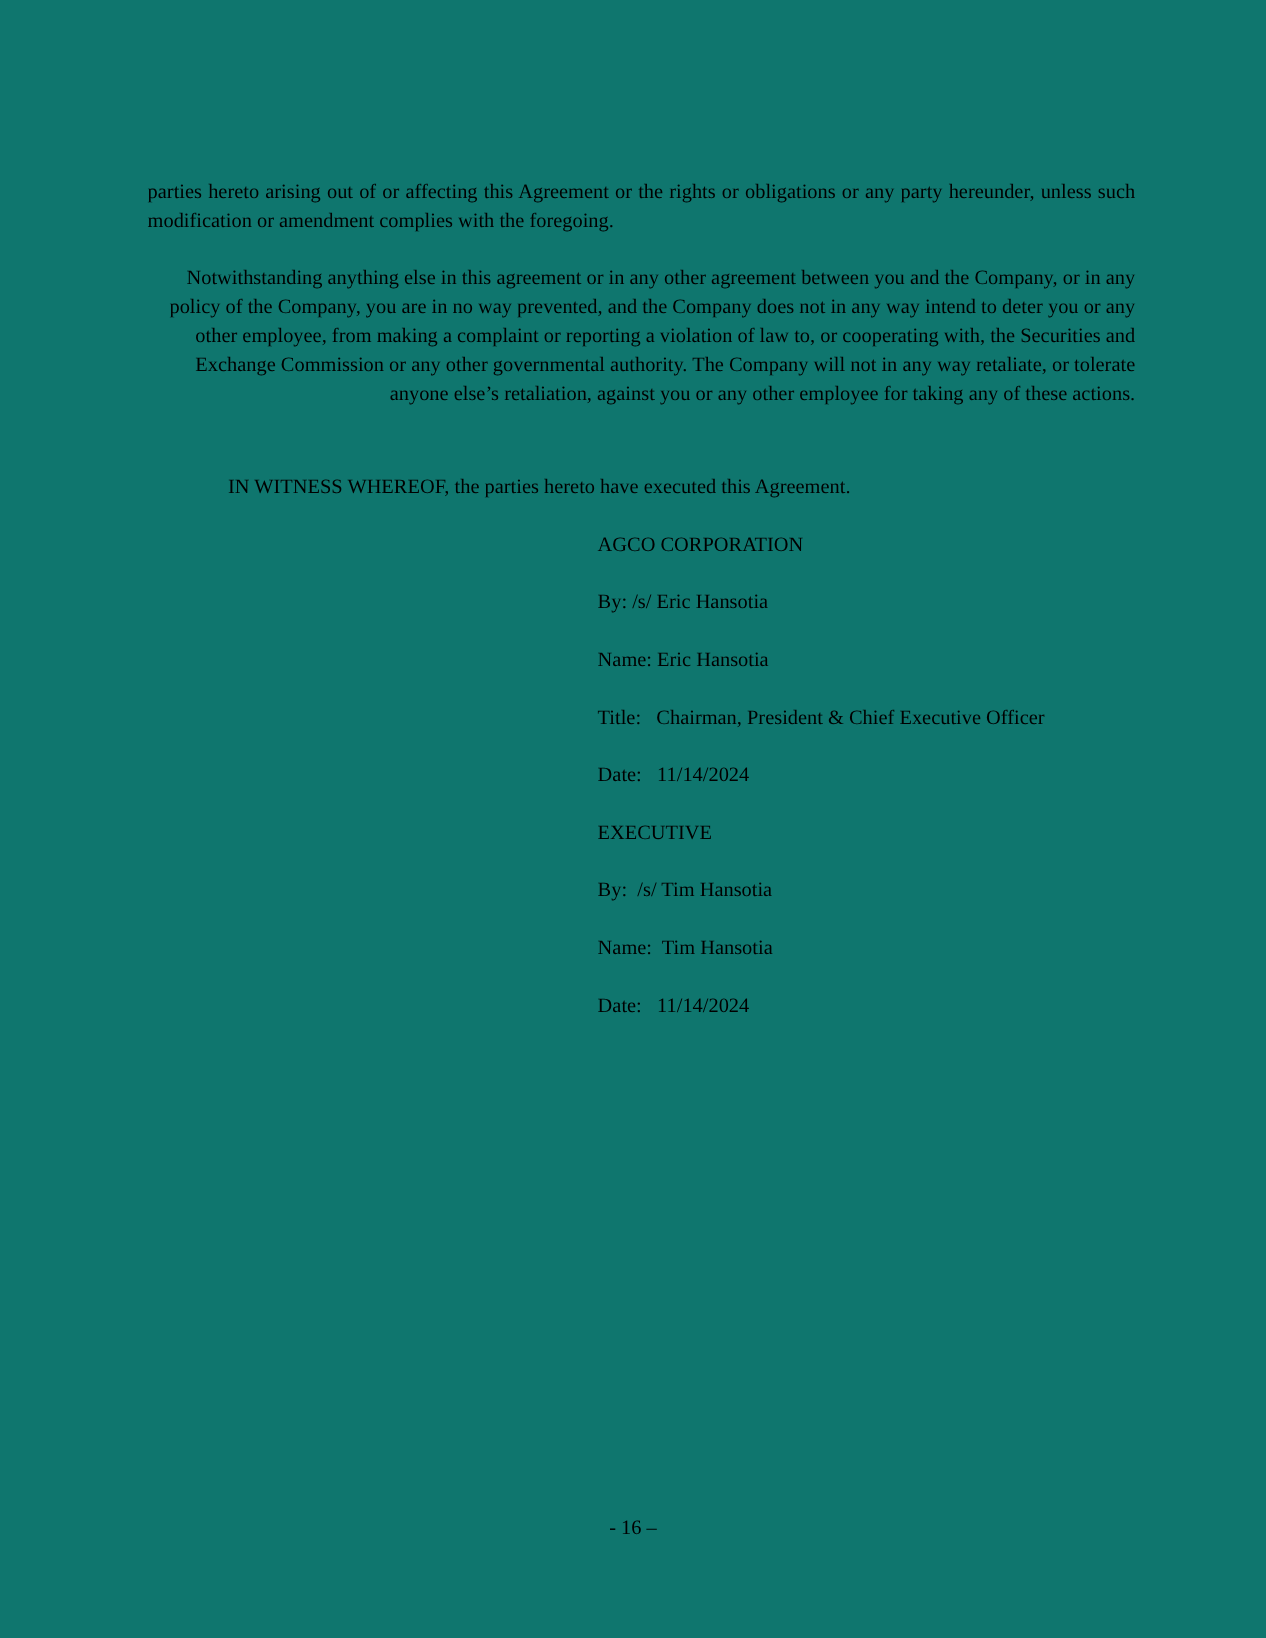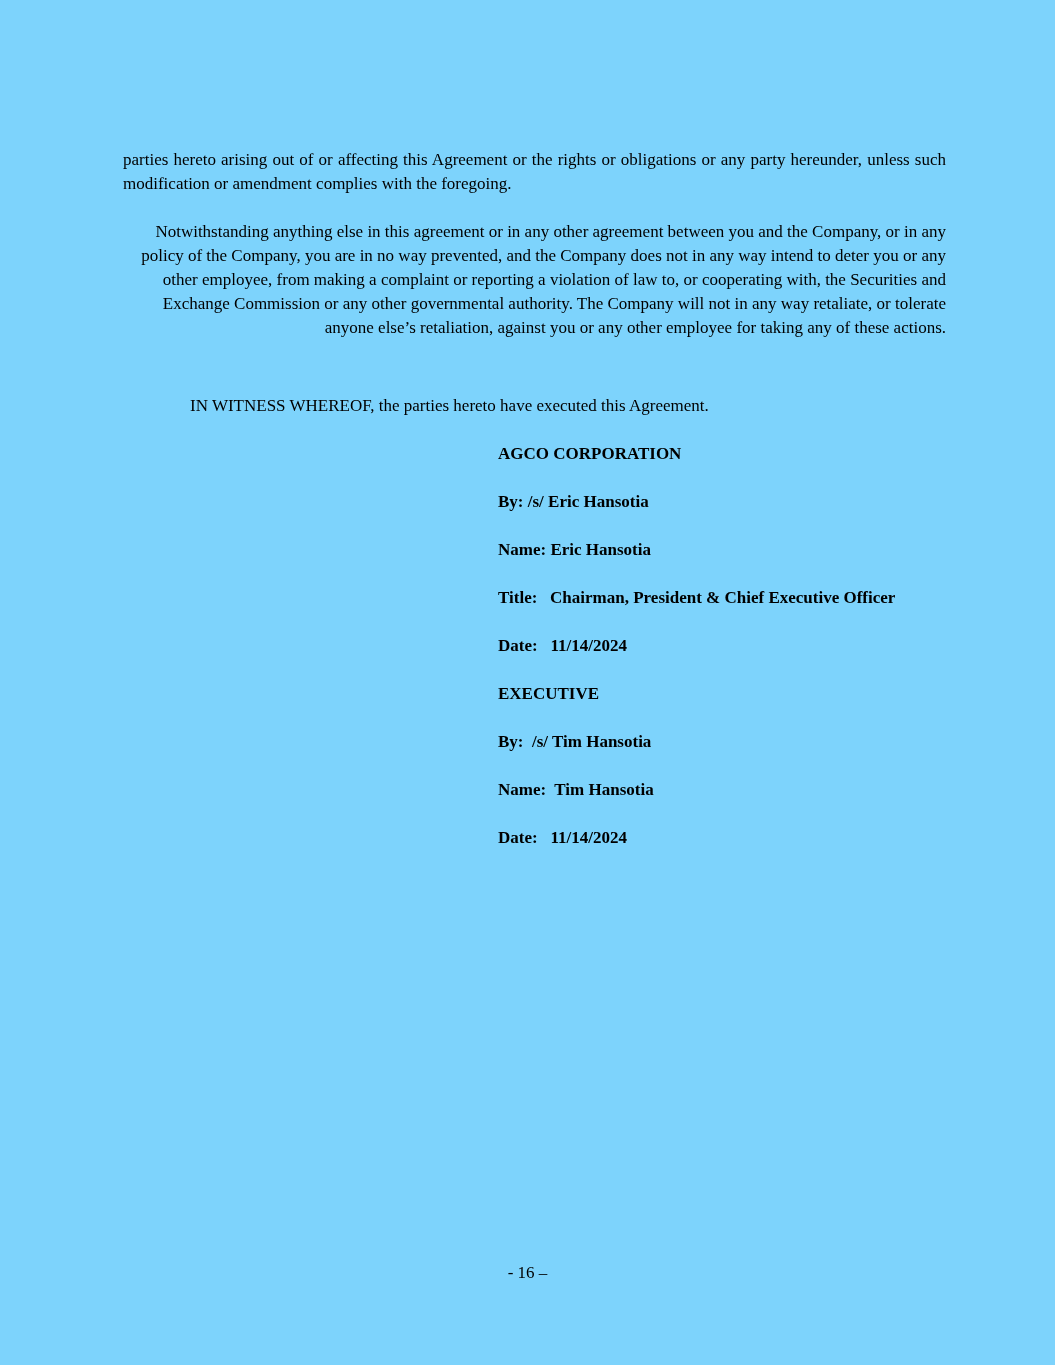--- a/index.html
+++ b/index.html
@@ -5,21 +5,21 @@
   html, body {
     margin: 0;
     padding: 0;
     background: #e8e8e8;
   }
   .page {
     position: relative;
     width: 1055px;
     height: 1365px;
     margin: 0 auto;
-    background: #7dd3fc;
+    background: #0f766e;
     color: #000000;
     font-family: "Liberation Serif", "DejaVu Serif", serif;
     font-size: 17px;
     line-height: 24px;
     box-sizing: border-box;
     padding: 148px 109px 0 123px;
     overflow: hidden;
   }
   .body-par {
     margin: 0 0 24px 0;
@@ -28,21 +28,20 @@
   .justify {
     text-align: justify;
   }
   .witness-par {
     margin: 54px 0 24px 0;
     text-indent: 67px;
   }
   .sig-block {
     margin-left: 375px;
     width: 434px;
-    font-weight: bold;
   }
   .sig-line {
     margin: 0 0 24px 0;
     white-space: pre-wrap;
   }
   .page-footer {
     position: absolute;
     left: 0;
     right: 0;
     bottom: 80px;

